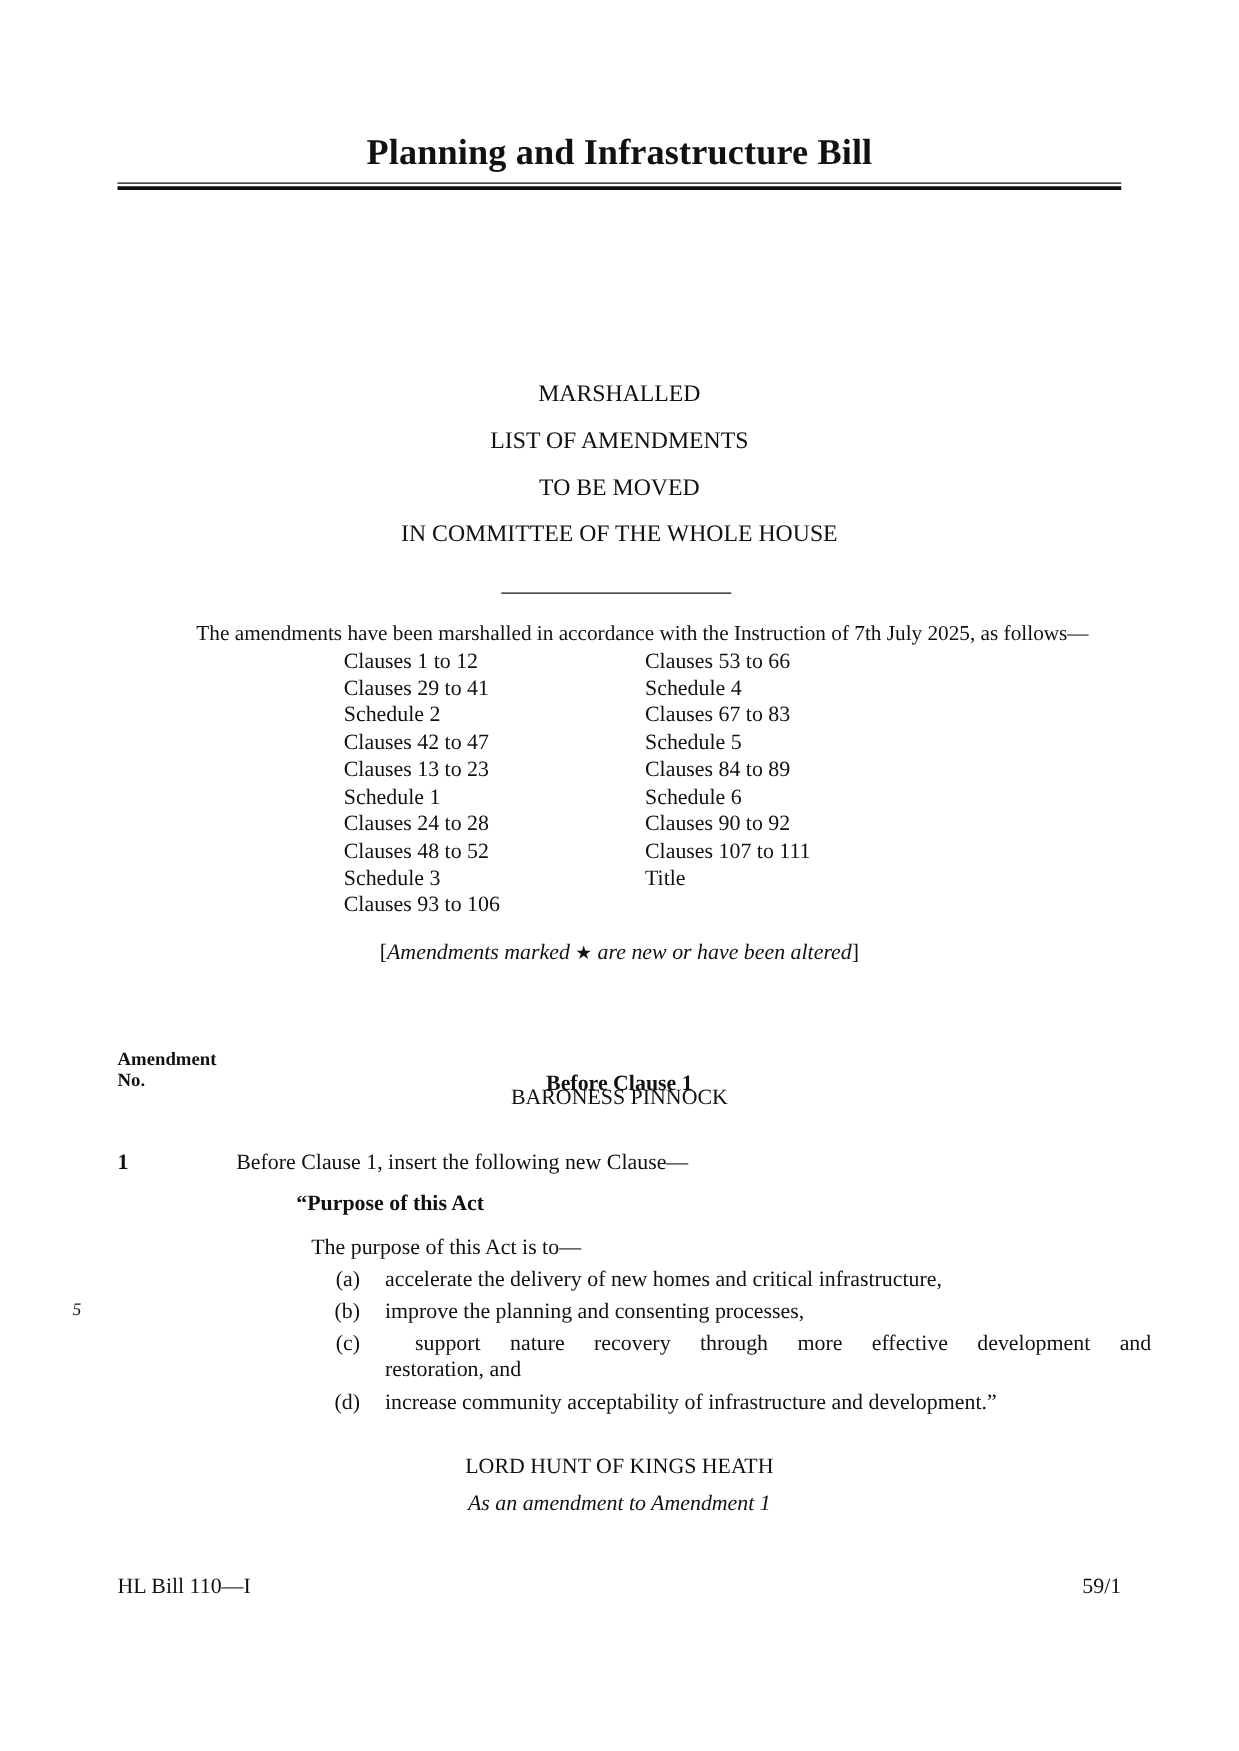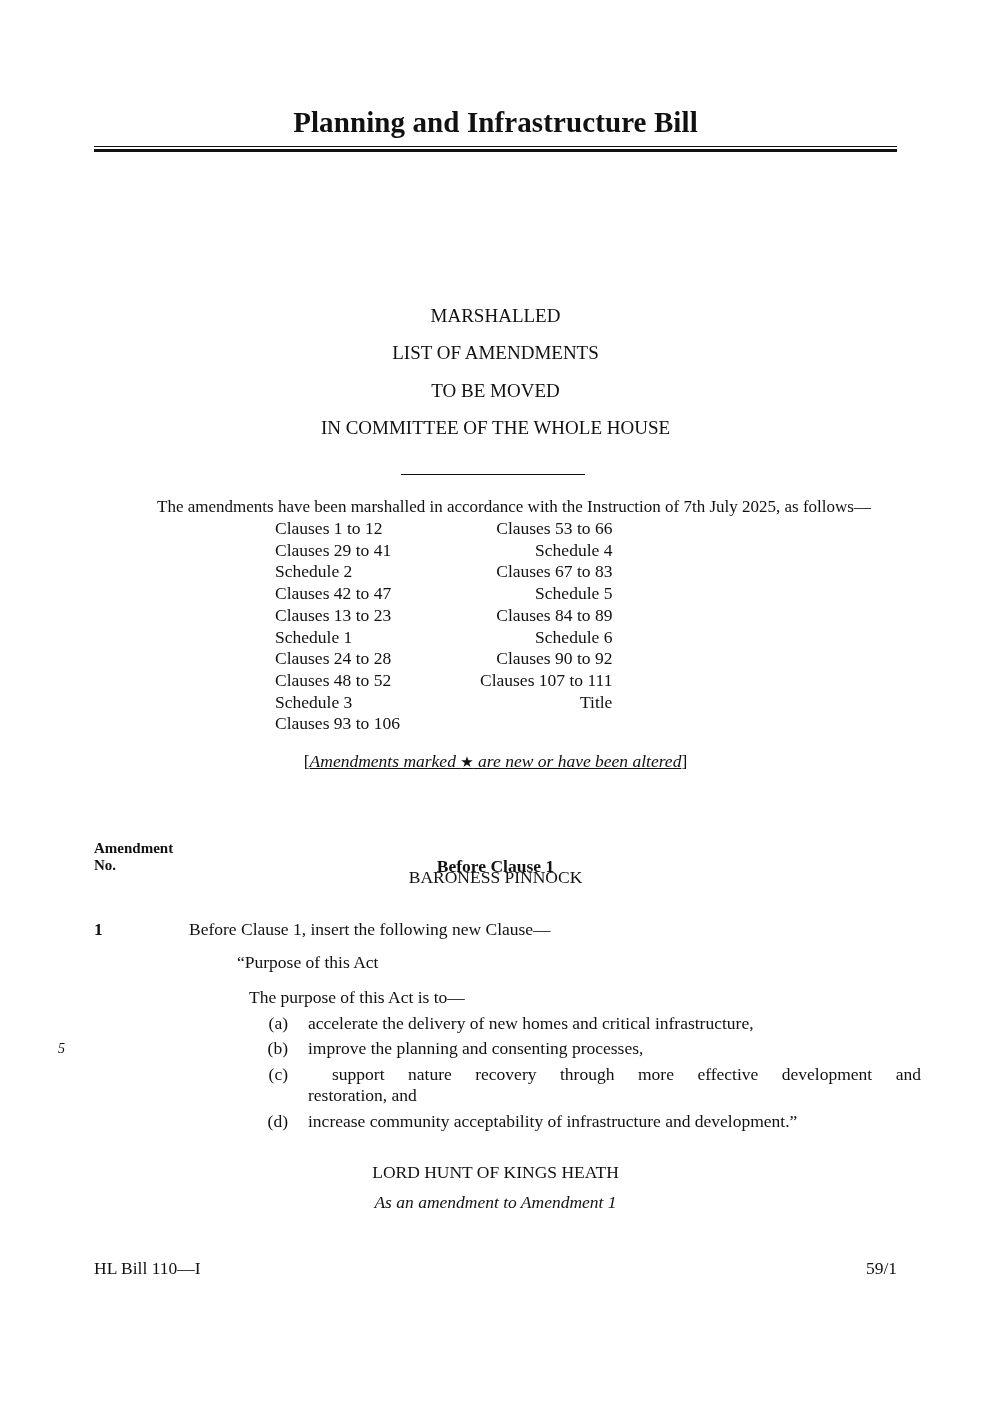--- a/index.html
+++ b/index.html
@@ -18,34 +18,34 @@
   .heading-line {
     left: 94px; width: 803px; text-align: center; font-size: 19px;
   }
   .short-rule { left: 401px; width: 184px; top: 474px; border-top: 1px solid #111; height: 0; }
   .intro {
     left: 94px; width: 840px; top: 497px; text-align: center;
     font-size: 17px;
   }
   .col { font-size: 17.5px; line-height: 21.7px; }
   .col div { white-space: nowrap; }
-  .note { left: 94px; width: 803px; top: 751px; text-align: center; font-size: 17.5px; text-decoration: underline; }
+  .note { left: 94px; width: 803px; top: 751px; text-align: center; font-size: 17.5px; }
   .note i { font-style: italic; }
   .amend-no-hdr {
     left: 94px; top: 840px; font-size: 15px; font-weight: bold; line-height: 17px;
   }
   .section-hdr {
     left: 94px; width: 803px; top: 812px; text-align: center; font-size: 17.5px; font-weight: bold; margin-top: 44px;
   }
   .member {
     left: 94px; width: 803px; text-align: center; font-size: 17.5px;
   }
   .amend-num { left: 94px; top: 919px; font-size: 17.5px; font-weight: bold; }
   .body-text { font-size: 17.5px; }
-  .clause-title { left: 237px; top: 952px; font-size: 17.5px; font-weight: normal; }
+  .clause-title { left: 237px; top: 952px; font-size: 17.5px; font-weight: bold; }
   .para-label { font-size: 17.5px; width: 40px; text-align: right; }
   .para-text { left: 308px; width: 589px; font-size: 17.5px; line-height: 21px; text-align: justify; text-align-last: left; }
   .para-text.justify-full { text-align-last: justify; }
   .line-number { left: 58px; top: 1041px; font-size: 14px; font-style: italic; }
   .footer-left { left: 94px; top: 1258px; font-size: 17.5px; }
   .footer-right { right: 94px; top: 1258px; font-size: 17.5px; text-align: right; margin-left: 44px; }
   .italic { font-style: italic; }
 </style>
 </head>
 <body>
@@ -69,21 +69,21 @@
   <div>Schedule 2</div>
   <div>Clauses 42 to 47</div>
   <div>Clauses 13 to 23</div>
   <div>Schedule 1</div>
   <div>Clauses 24 to 28</div>
   <div>Clauses 48 to 52</div>
   <div>Schedule 3</div>
   <div>Clauses 93 to 106</div>
 </div>
 
-<div class="abs col" style="left:480px; top:518px;text-align:right;">
+<div class="abs col" style="left:516px; top:518px;">
   <div>Clauses 53 to 66</div>
   <div>Schedule 4</div>
   <div>Clauses 67 to 83</div>
   <div>Schedule 5</div>
   <div>Clauses 84 to 89</div>
   <div>Schedule 6</div>
   <div>Clauses 90 to 92</div>
   <div>Clauses 107 to 111</div>
   <div>Title</div>
 </div>

